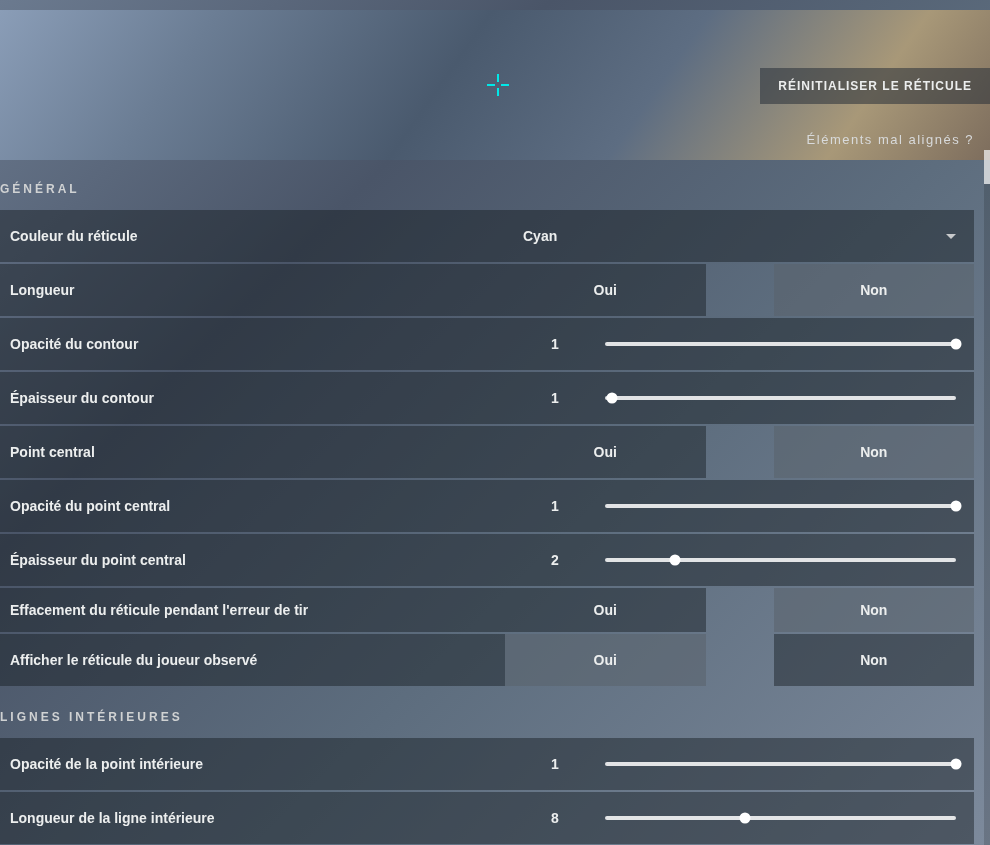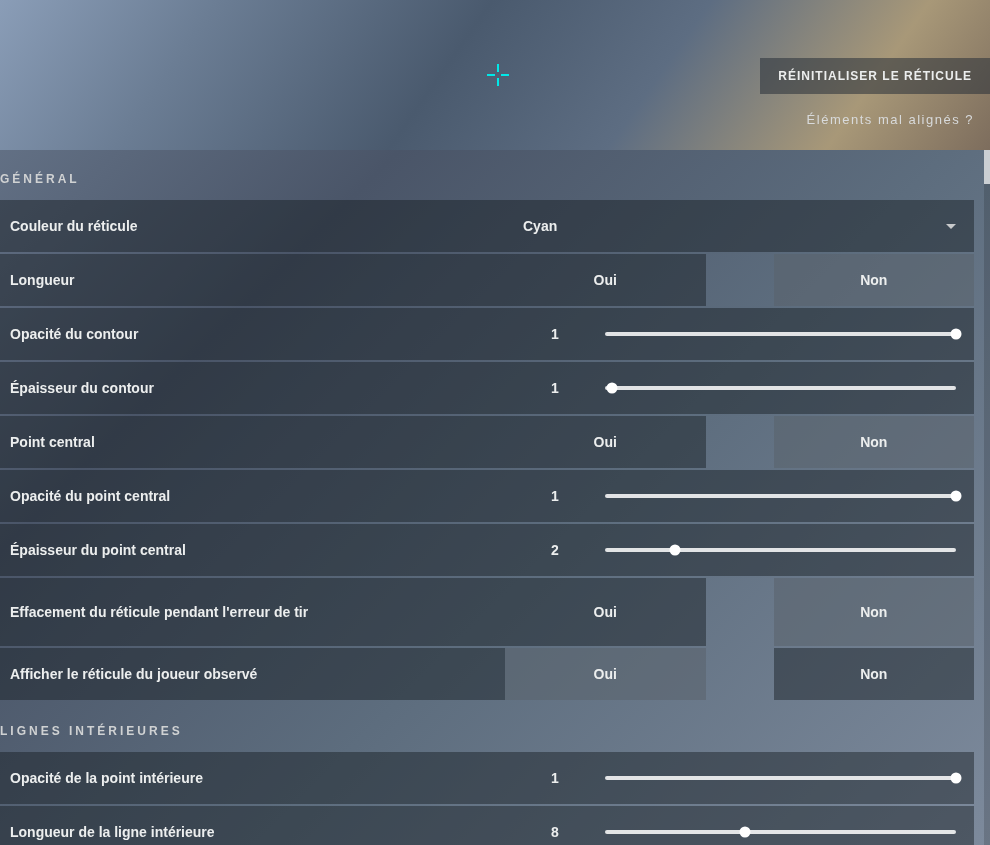--- a/index.html
+++ b/index.html
@@ -9,20 +9,21 @@
     overflow: hidden;
     font-family: -apple-system, BlinkMacSystemFont, "Segoe UI", Arial, sans-serif;
     background: linear-gradient(135deg, #6b7a8f 0%, #4a5568 30%, #5d6d7e 60%, #7d8a9c 100%);
     color: #eceeee;
   }
   .preview-area {
     position: relative;
     width: 100%;
     height: 150px;
     background: linear-gradient(125deg, #8a9db7 0%, #6b7d94 20%, #4a5a6e 45%, #5d6d82 65%, #a89878 85%, #7d6d5d 100%);
+    margin-top: 10px;
   }
   .crosshair {
     position: absolute;
     top: 75px;
     left: 498px;
     transform: translate(-50%, -50%);
   }
   .crosshair svg { display: block; }
   .reset-btn {
     position: absolute;
@@ -32,21 +33,21 @@
     color: #eceeee;
     font-size: 12px;
     letter-spacing: 1px;
     padding: 11px 18px;
     border: none;
     cursor: pointer;
     font-weight: 600;
   }
   .misaligned {
     position: absolute;
-    top: 112px;
+    top: 122px;
     right: 16px;
     color: #d8dadb;
     font-size: 13px;
     letter-spacing: 1.5px;
   }
   .content {
     width: 100%;
     padding-right: 16px;
   }
   .scrollbar {
@@ -73,21 +74,21 @@
     padding: 22px 0 14px 0;
     text-transform: uppercase;
   }
   .row {
     display: flex;
     align-items: flex-end;
     height: 52px;
     margin-bottom: 2px;
     font-weight: bold;
   }
-  .row-tall { height: 68px; }
+  .row-tall { height: 44px; }
   .label-cell {
     width: 505px;
     flex: 0 0 505px;
     background: rgba(20, 26, 32, 0.45);
     height: 100%;
     display: flex;
     align-items: center;
     padding-left: 10px;
     font-size: 14px;
     color: #eceeee;

